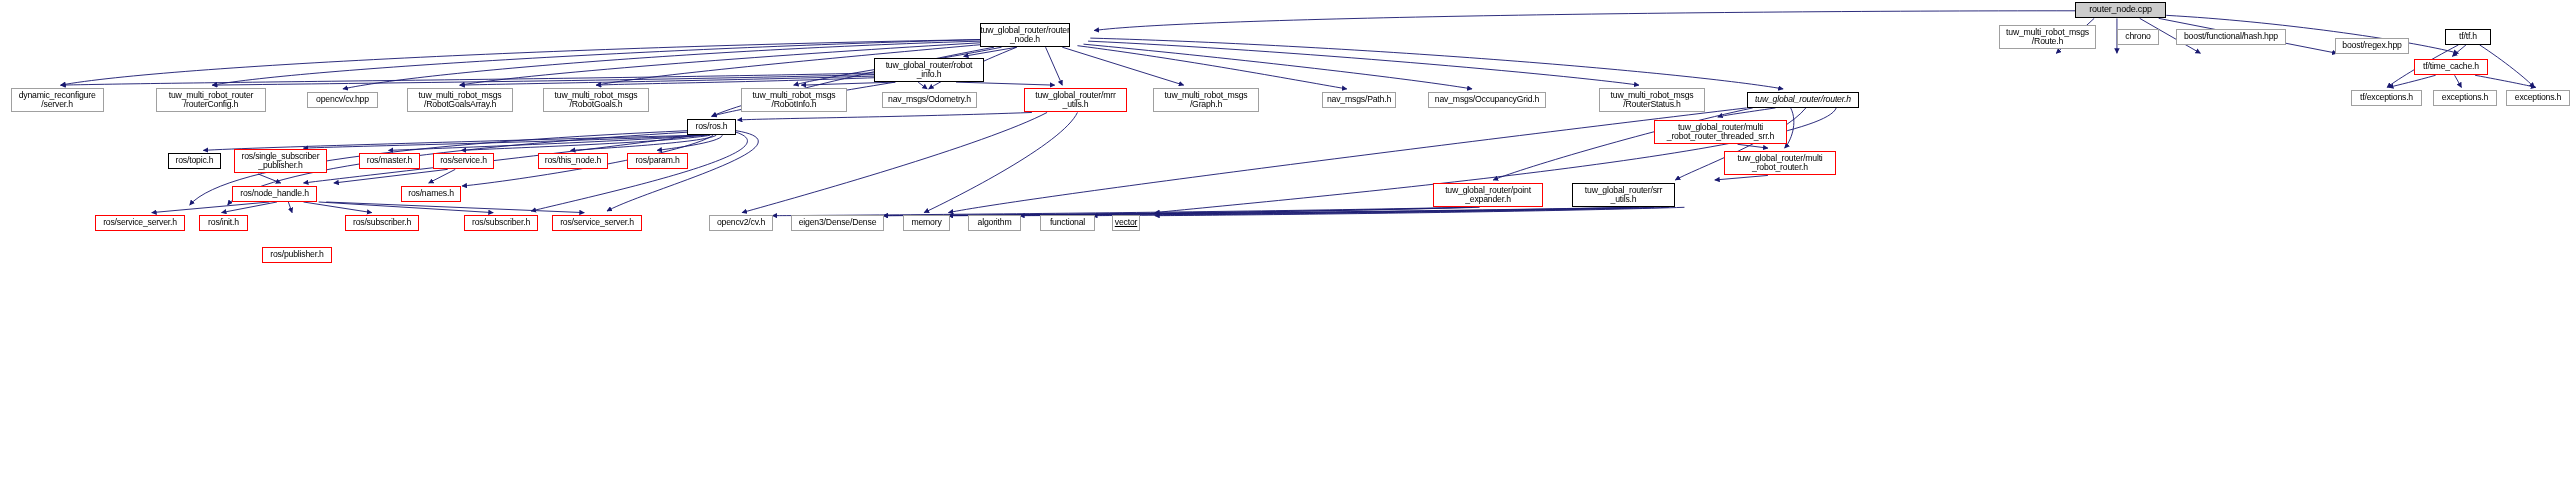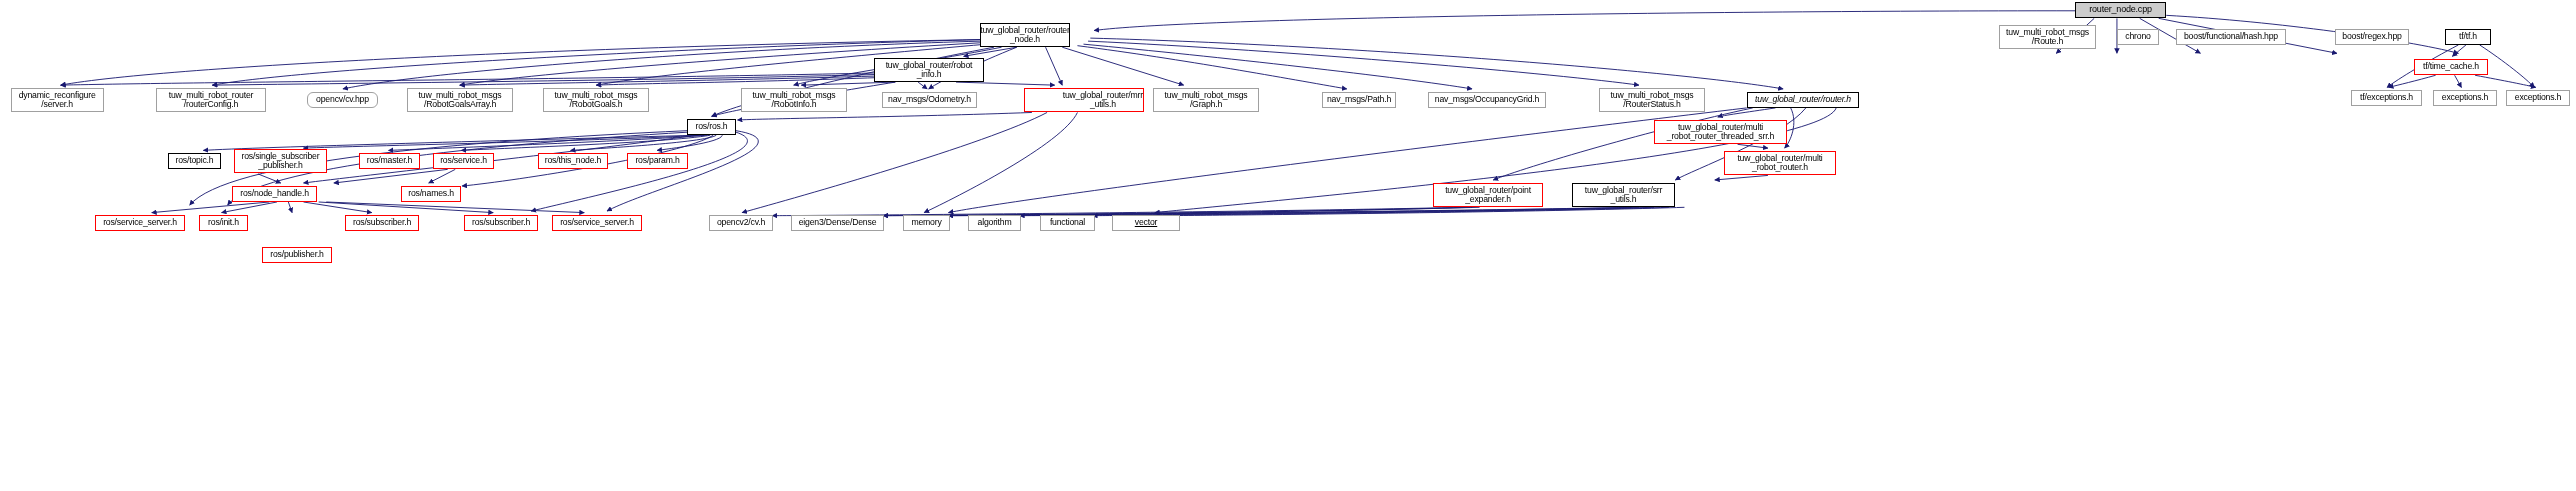--- a/index.html
+++ b/index.html
@@ -140,38 +140,38 @@
       </g>
   </svg>
   <div id="node-layer">
       <div class="node root" title="router_node.cpp" style="left: 2075px; top: 1.5px; width: 91px; height: 16.7px;"><span>router_node.cpp</span></div>
       <div class="node bold" title="tuw_global_router/router_node.h" style="left: 980px; top: 23px; width: 90px; height: 24px;"><span>tuw_global_router/router
 _node.h</span></div>
       <div class="node " title="tuw_multi_robot_msgs/Route.h" style="left: 1999px; top: 25px; width: 97px; height: 24px;"><span>tuw_multi_robot_msgs
 /Route.h</span></div>
       <div class="node " title="chrono" style="left: 2117px; top: 29px; width: 42px; height: 16px;"><span>chrono</span></div>
       <div class="node " title="boost/functional/hash.hpp" style="left: 2176px; top: 29px; width: 110px; height: 16px;"><span>boost/functional/hash.hpp</span></div>
-      <div class="node " title="boost/regex.hpp" style="left: 2335px; top: 29px; width: 74px; height: 16px;"><span>boost/regex.hpp</span></div>
+      <div class="node " title="boost/regex.hpp" style="left: 2335px; top: 38px; width: 74px; height: 16px;"><span>boost/regex.hpp</span></div>
       <div class="node bold" title="tf/tf.h" style="left: 2445px; top: 29px; width: 46px; height: 16px;"><span>tf/tf.h</span></div>
       <div class="node bold" title="tuw_global_router/robot_info.h" style="left: 874px; top: 58px; width: 110px; height: 24px;"><span>tuw_global_router/robot
 _info.h</span></div>
       <div class="node red" title="tf/time_cache.h" style="left: 2414px; top: 59px; width: 74px; height: 16px;"><span>tf/time_cache.h</span></div>
       <div class="node " title="dynamic_reconfigure/server.h" style="left: 10.6px; top: 88px; width: 93px; height: 24px;"><span>dynamic_reconfigure
 /server.h</span></div>
       <div class="node " title="tuw_multi_robot_router/routerConfig.h" style="left: 156px; top: 88px; width: 110px; height: 24px;"><span>tuw_multi_robot_router
 /routerConfig.h</span></div>
-      <div class="node " title="opencv/cv.hpp" style="left: 307px; top: 92px; width: 71px; height: 16px; border-radius: 6px;"><span>opencv/cv.hpp</span></div>
+      <div class="node " title="opencv/cv.hpp" style="left: 307px; top: 92px; width: 71px; height: 16px;"><span>opencv/cv.hpp</span></div>
       <div class="node " title="tuw_multi_robot_msgs/RobotGoalsArray.h" style="left: 407px; top: 88px; width: 106px; height: 24px;"><span>tuw_multi_robot_msgs
 /RobotGoalsArray.h</span></div>
       <div class="node " title="tuw_multi_robot_msgs/RobotGoals.h" style="left: 543px; top: 88px; width: 106px; height: 24px;"><span>tuw_multi_robot_msgs
 /RobotGoals.h</span></div>
       <div class="node " title="tuw_multi_robot_msgs/RobotInfo.h" style="left: 741px; top: 88px; width: 106px; height: 24px;"><span>tuw_multi_robot_msgs
 /RobotInfo.h</span></div>
       <div class="node " title="nav_msgs/Odometry.h" style="left: 882px; top: 92px; width: 95px; height: 16px;"><span>nav_msgs/Odometry.h</span></div>
-      <div class="node red" title="tuw_global_router/mrr_utils.h" style="left: 1024px; top: 88px; width: 120px; height: 24px; justify-content: flex-end;"><span>tuw_global_router/mrr
+      <div class="node red" title="tuw_global_router/mrr_utils.h" style="left: 1024px; top: 88px; width: 103px; height: 24px;"><span>tuw_global_router/mrr
 _utils.h</span></div>
       <div class="node " title="tuw_multi_robot_msgs/Graph.h" style="left: 1153px; top: 88px; width: 106px; height: 24px;"><span>tuw_multi_robot_msgs
 /Graph.h</span></div>
       <div class="node " title="nav_msgs/Path.h" style="left: 1322px; top: 92px; width: 74px; height: 16px;"><span>nav_msgs/Path.h</span></div>
       <div class="node " title="nav_msgs/OccupancyGrid.h" style="left: 1428px; top: 92px; width: 118px; height: 16px;"><span>nav_msgs/OccupancyGrid.h</span></div>
       <div class="node " title="tuw_multi_robot_msgs/RouterStatus.h" style="left: 1599px; top: 88px; width: 106px; height: 24px;"><span>tuw_multi_robot_msgs
 /RouterStatus.h</span></div>
       <div class="node bold" title="tuw_global_router/router.h" style="left: 1747px; top: 92px; width: 112px; height: 16px; font-style: italic;"><span>tuw_global_router/router.h</span></div>
       <div class="node " title="tf/exceptions.h" style="left: 2351px; top: 90px; width: 71px; height: 16px;"><span>tf/exceptions.h</span></div>
       <div class="node " title="exceptions.h" style="left: 2433px; top: 90px; width: 64px; height: 16px;"><span>exceptions.h</span></div>
@@ -198,16 +198,16 @@
       <div class="node red" title="ros/init.h" style="left: 199px; top: 215px; width: 49px; height: 16px;"><span>ros/init.h</span></div>
       <div class="node red" title="ros/publisher.h" style="left: 262px; top: 215px; width: 70px; height: 16px; margin-top: 32px;"><span>ros/publisher.h</span></div>
       <div class="node red" title="ros/subscriber.h" style="left: 345px; top: 215px; width: 74px; height: 16px;"><span>ros/subscriber.h</span></div>
       <div class="node red" title="ros/subscriber.h" style="left: 464px; top: 215px; width: 74px; height: 16px;"><span>ros/subscriber.h</span></div>
       <div class="node red" title="ros/service_server.h" style="left: 552px; top: 215px; width: 90px; height: 16px;"><span>ros/service_server.h</span></div>
       <div class="node " title="opencv2/cv.h" style="left: 709px; top: 215px; width: 64px; height: 16px;"><span>opencv2/cv.h</span></div>
       <div class="node " title="eigen3/Eigen/Dense" style="left: 791px; top: 215px; width: 93px; height: 16px;"><span>eigen3/Dense/Dense</span></div>
       <div class="node " title="memory" style="left: 903px; top: 215px; width: 47px; height: 16px;"><span>memory</span></div>
       <div class="node " title="algorithm" style="left: 968px; top: 215px; width: 53px; height: 16px;"><span>algorithm</span></div>
       <div class="node " title="functional" style="left: 1040px; top: 215px; width: 55px; height: 16px;"><span>functional</span></div>
-      <div class="node " title="vector" style="left: 1112px; top: 215px; width: 68px; height: 16px; text-decoration: underline;"><span>vector</span></div>
+      <div class="node " title="vector" style="left: 1112px; top: 215px; width: 28px; height: 16px; text-decoration: underline;"><span>vector</span></div>
     </div>
 </div>
 
 
 </body></html>

